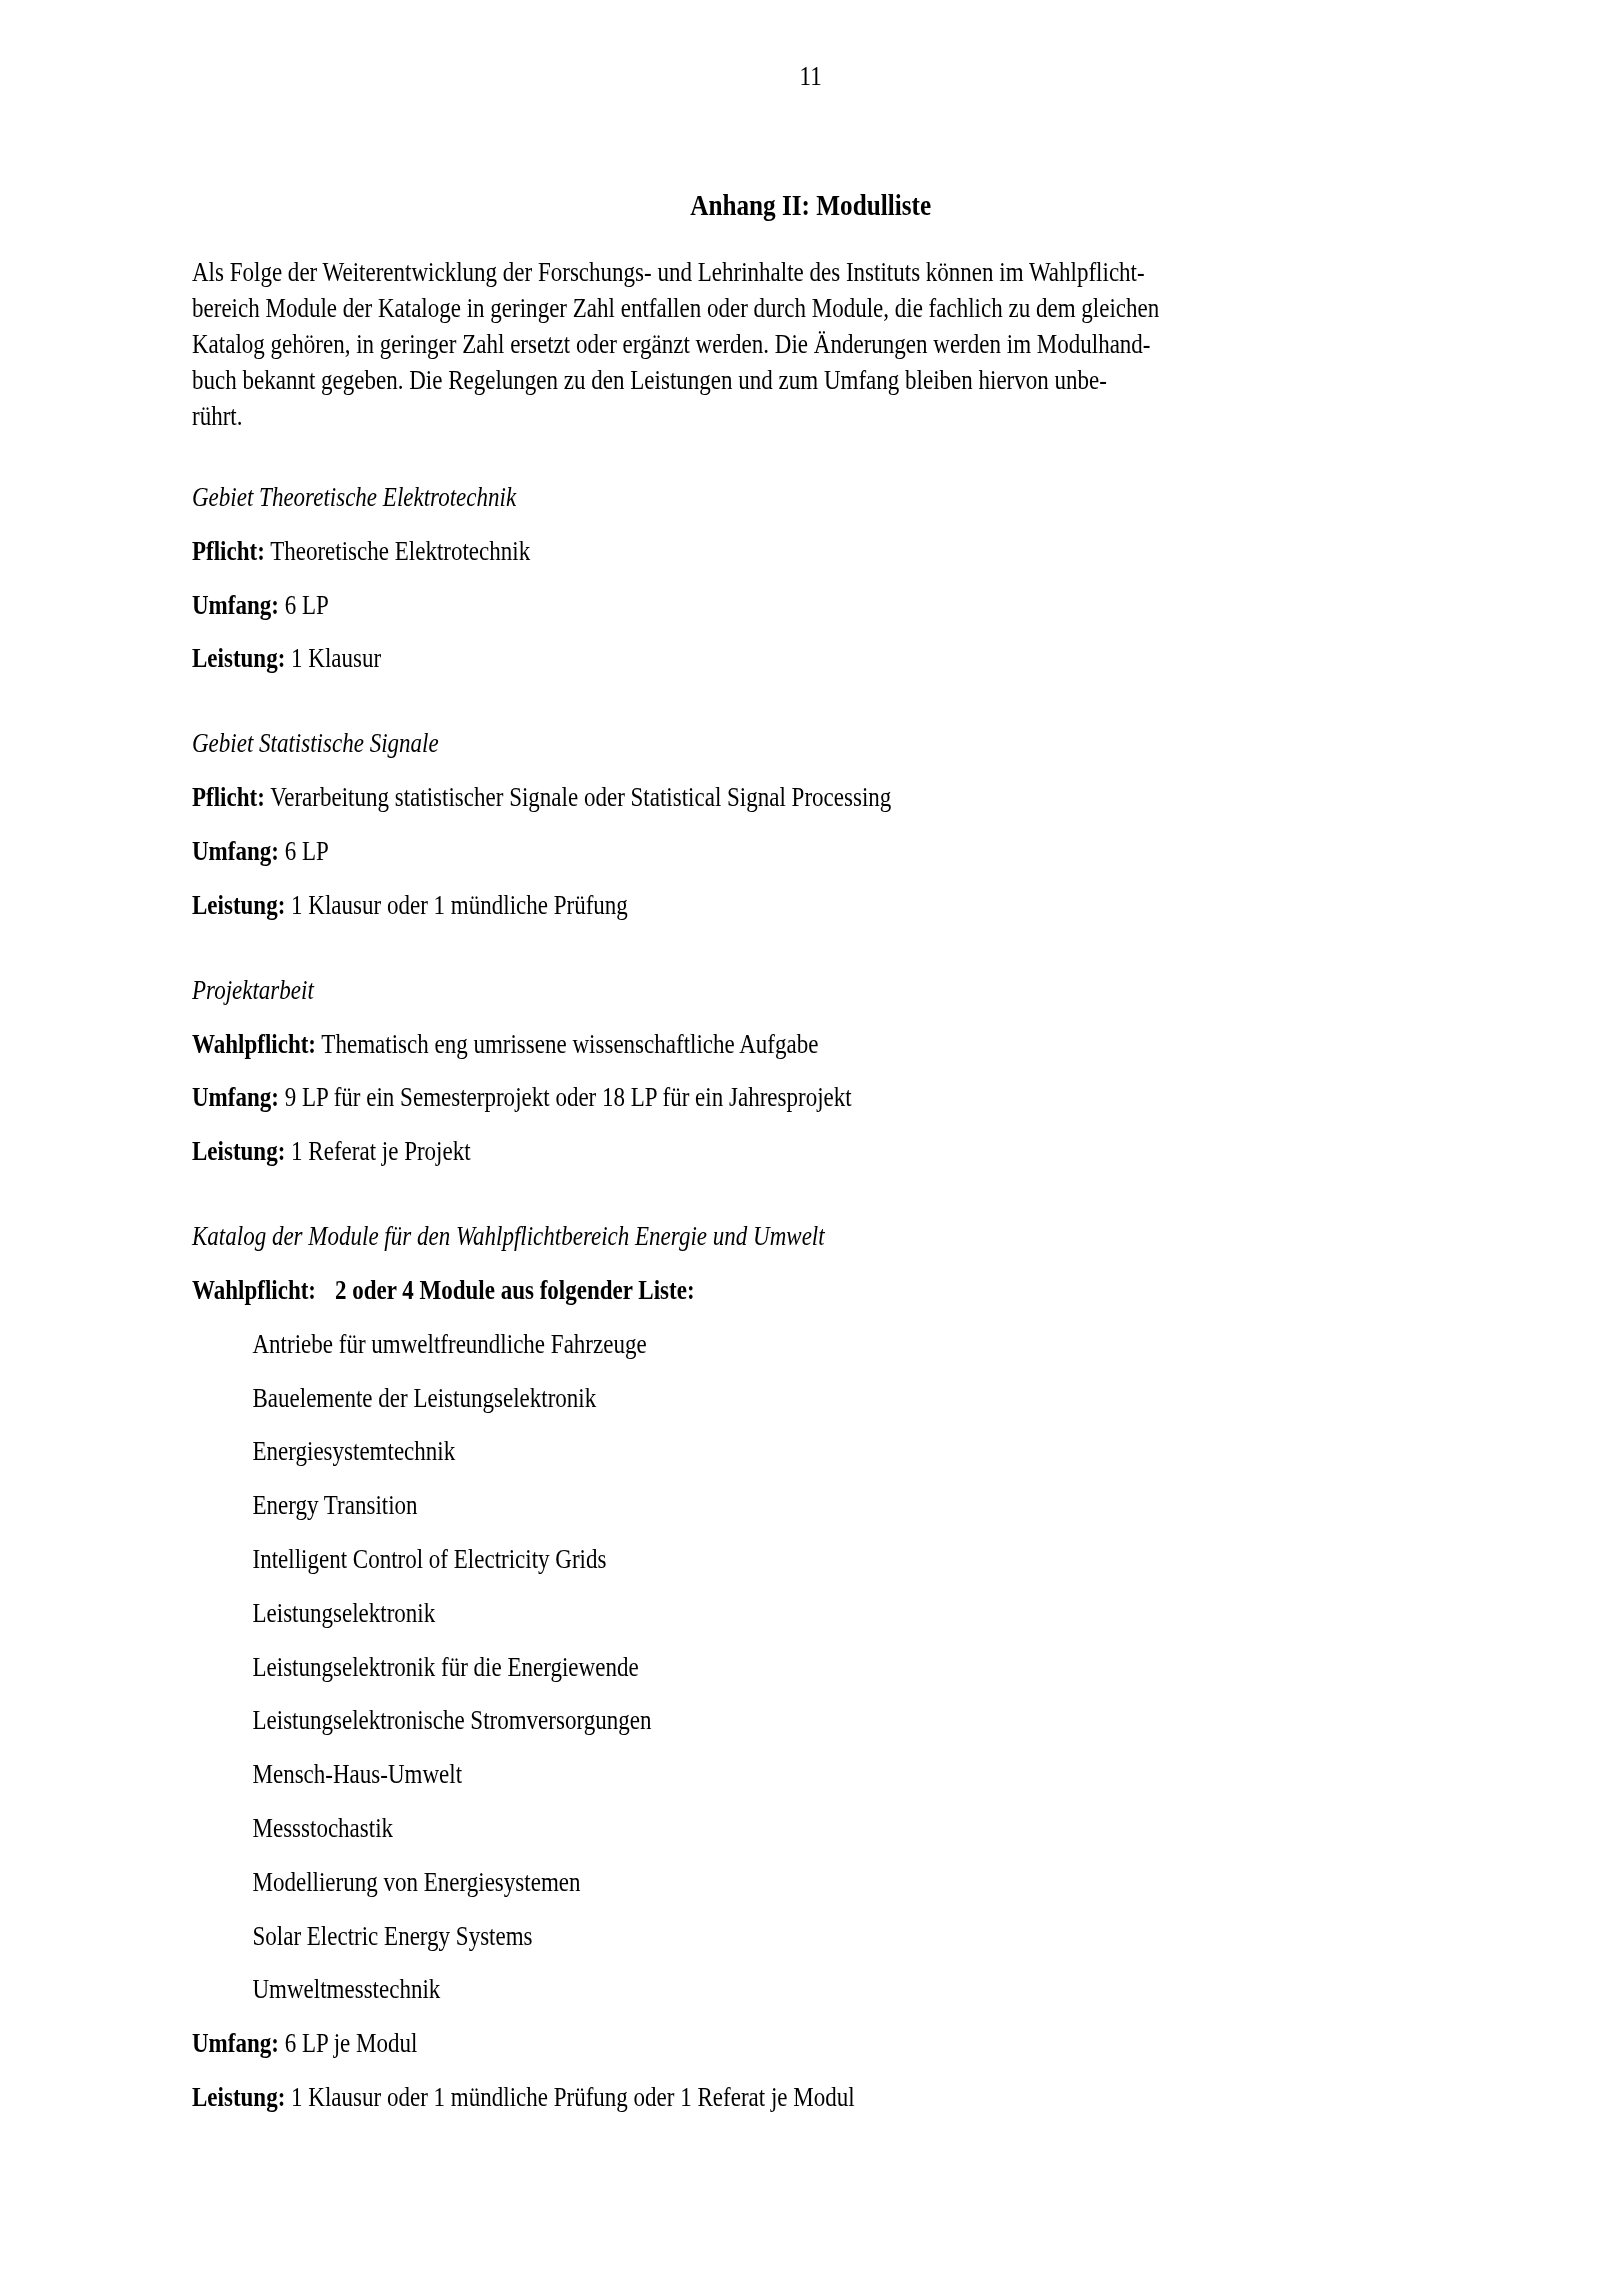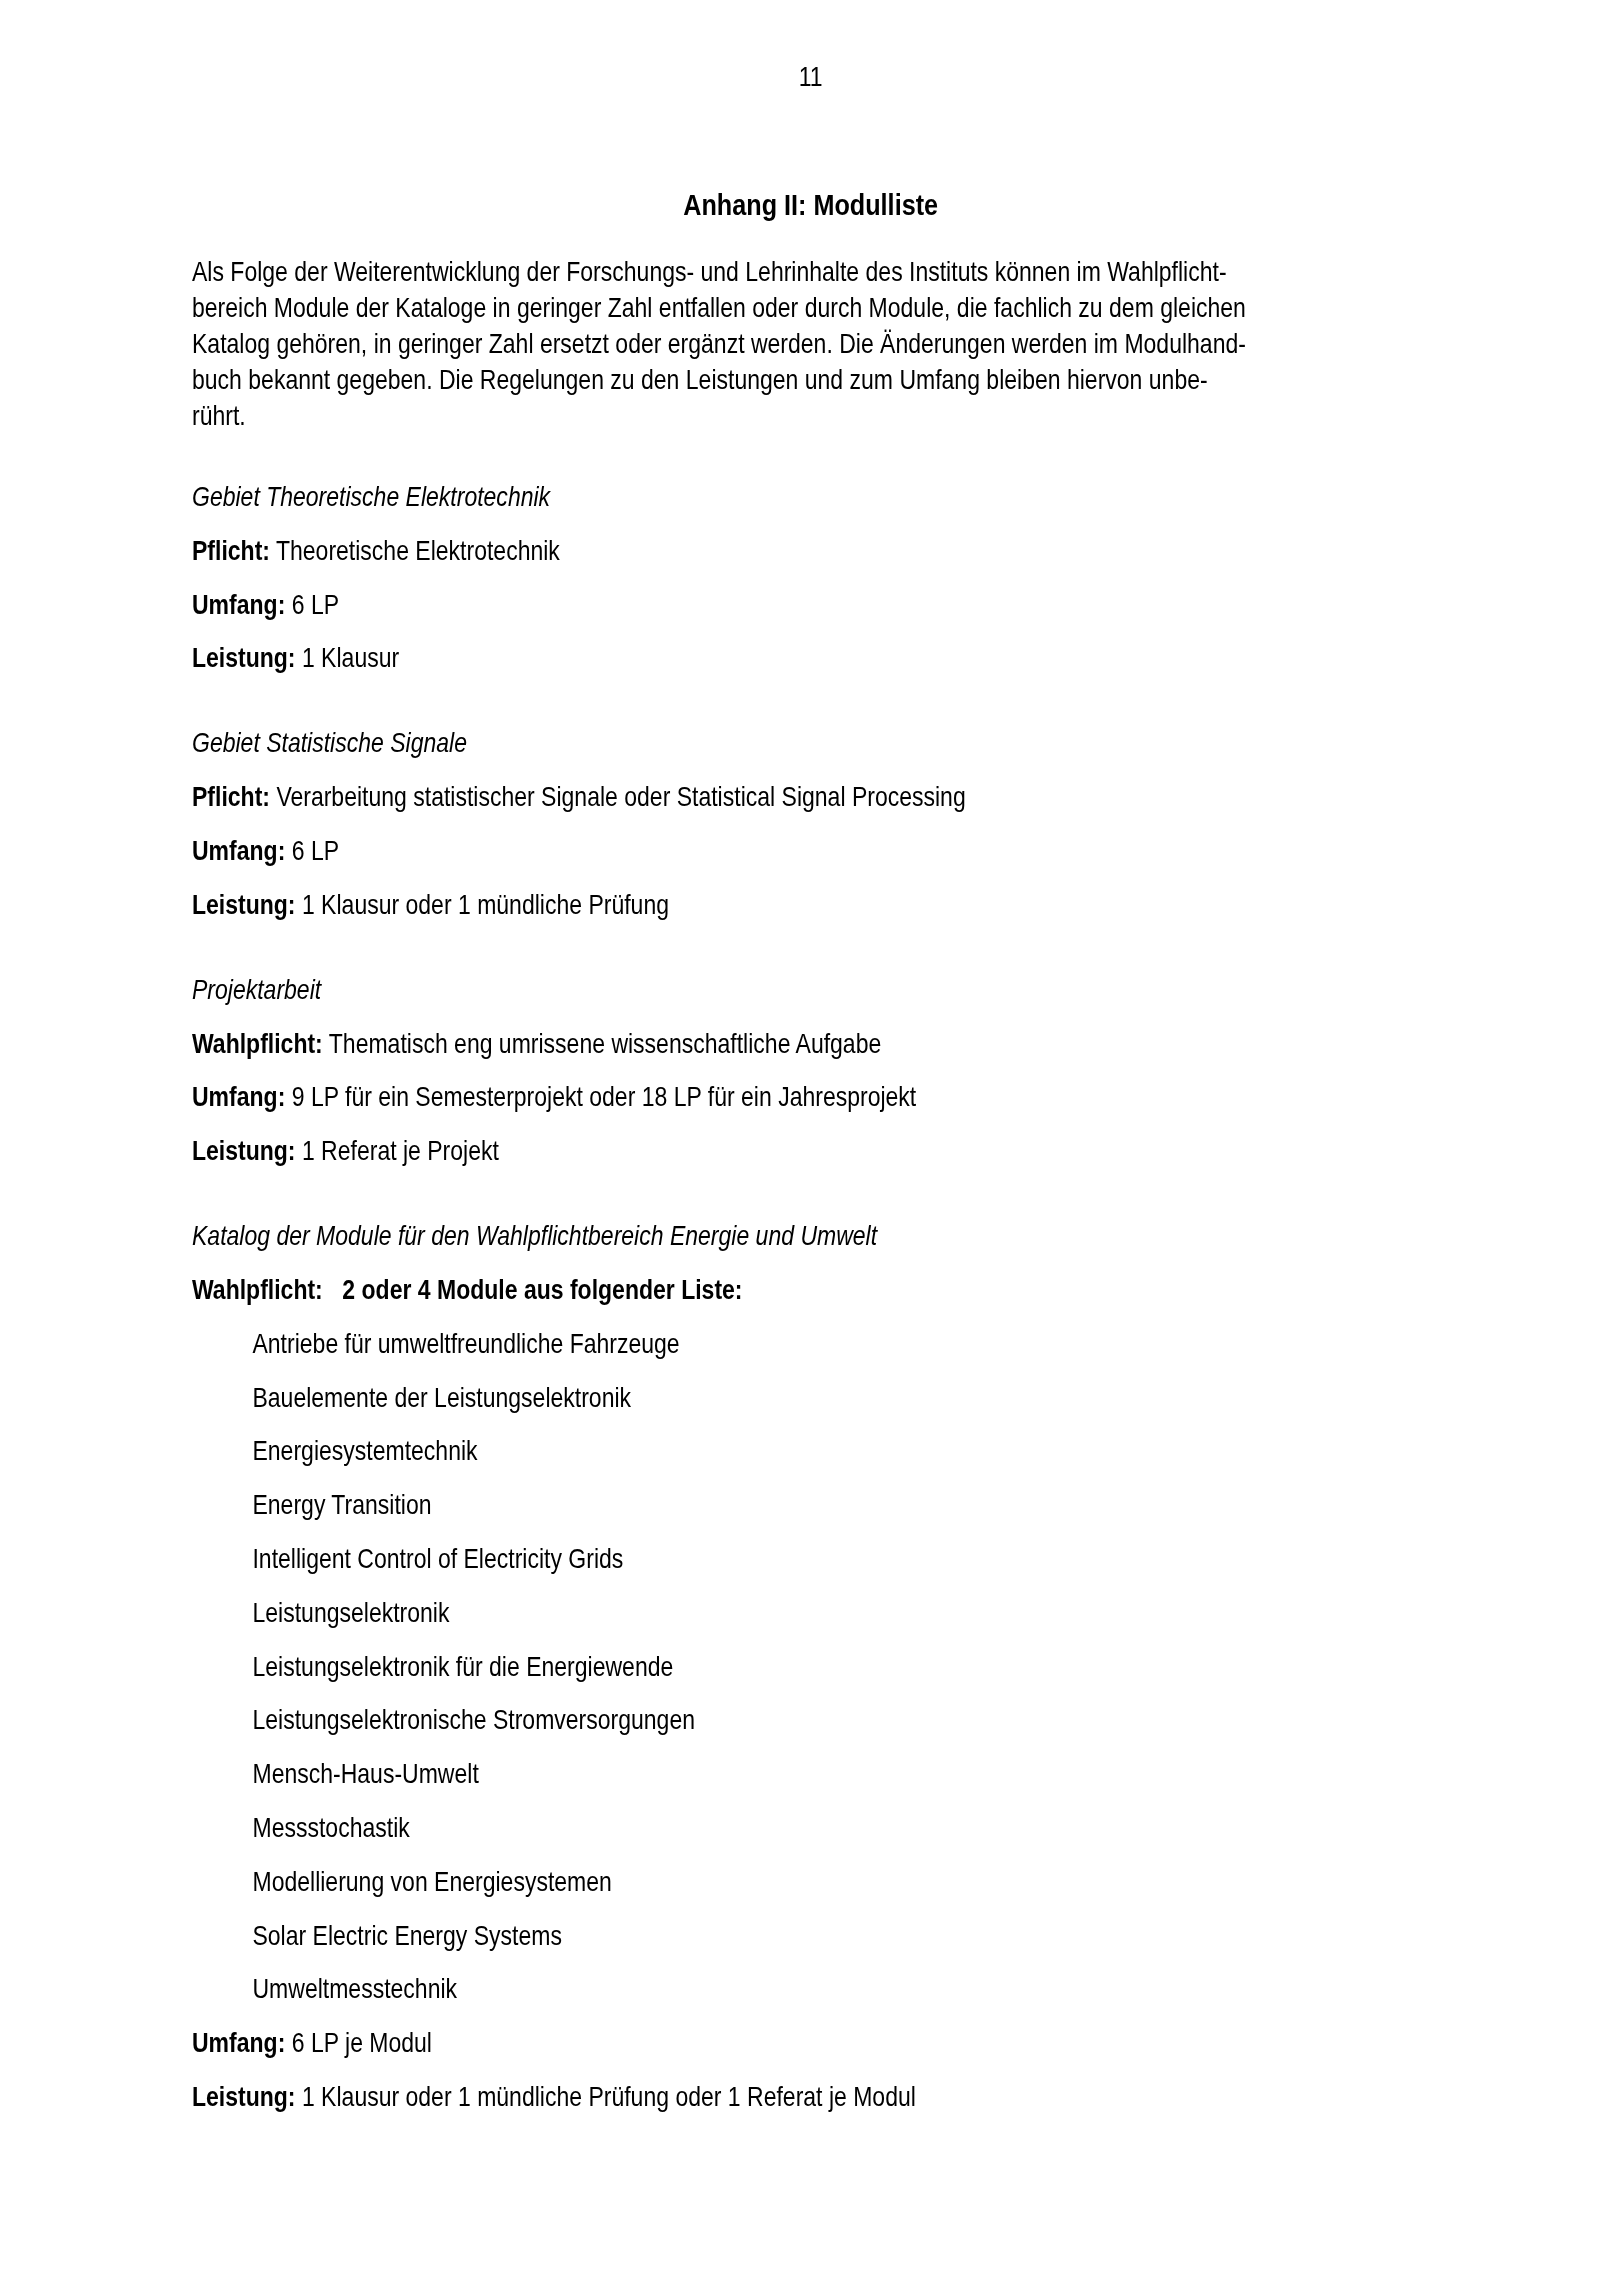--- a/index.html
+++ b/index.html
@@ -6,21 +6,21 @@
     margin: 0;
     padding: 0;
     background: #ffffff;
   }
   .page {
     position: relative;
     width: 1621px;
     height: 2293px;
     background: #ffffff;
     color: #000000;
-    font-family: Liberation Sans, sans-serif;
+    font-family: Liberation Serif, serif;
     overflow: hidden;
   }
   
   .content {
     position: absolute;
     left: 192px;
     top: 61px;
     width: 1473px;
     transform: scaleX(0.84);
     transform-origin: 0 0;

